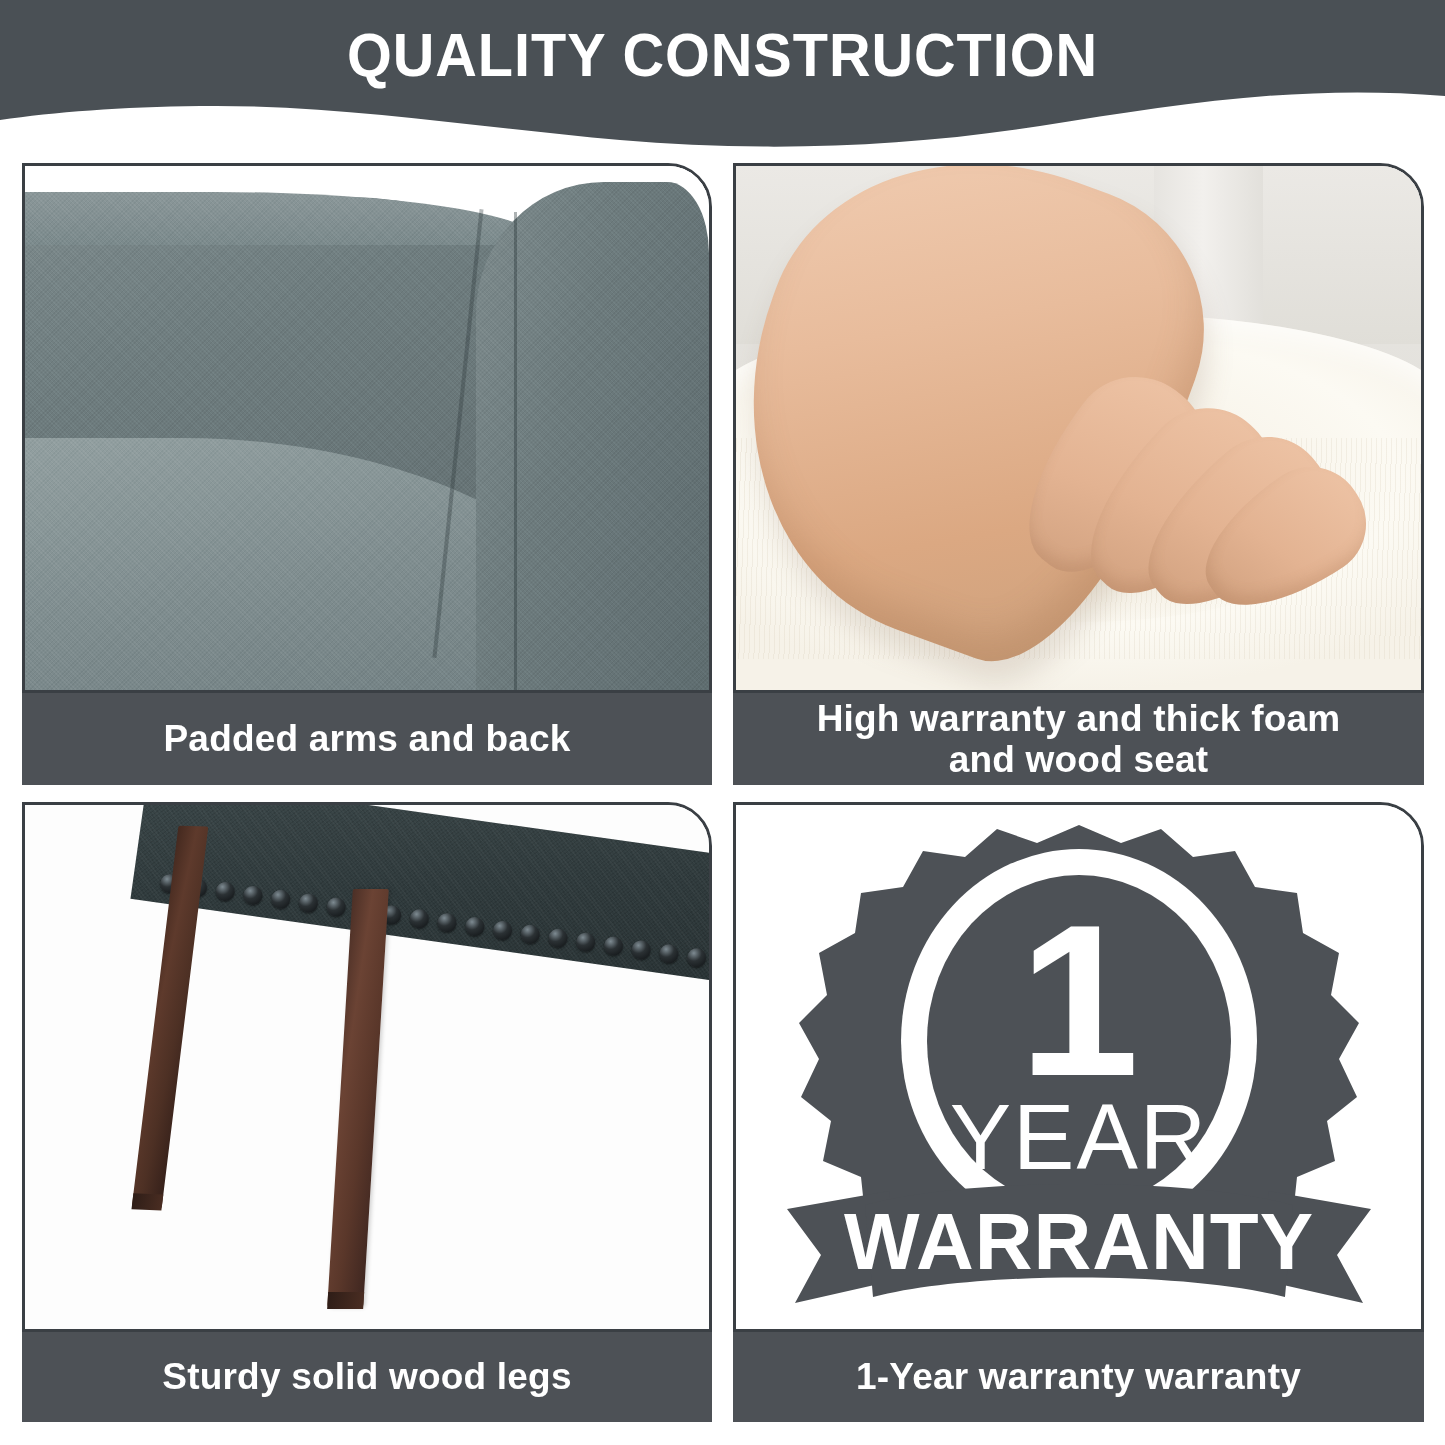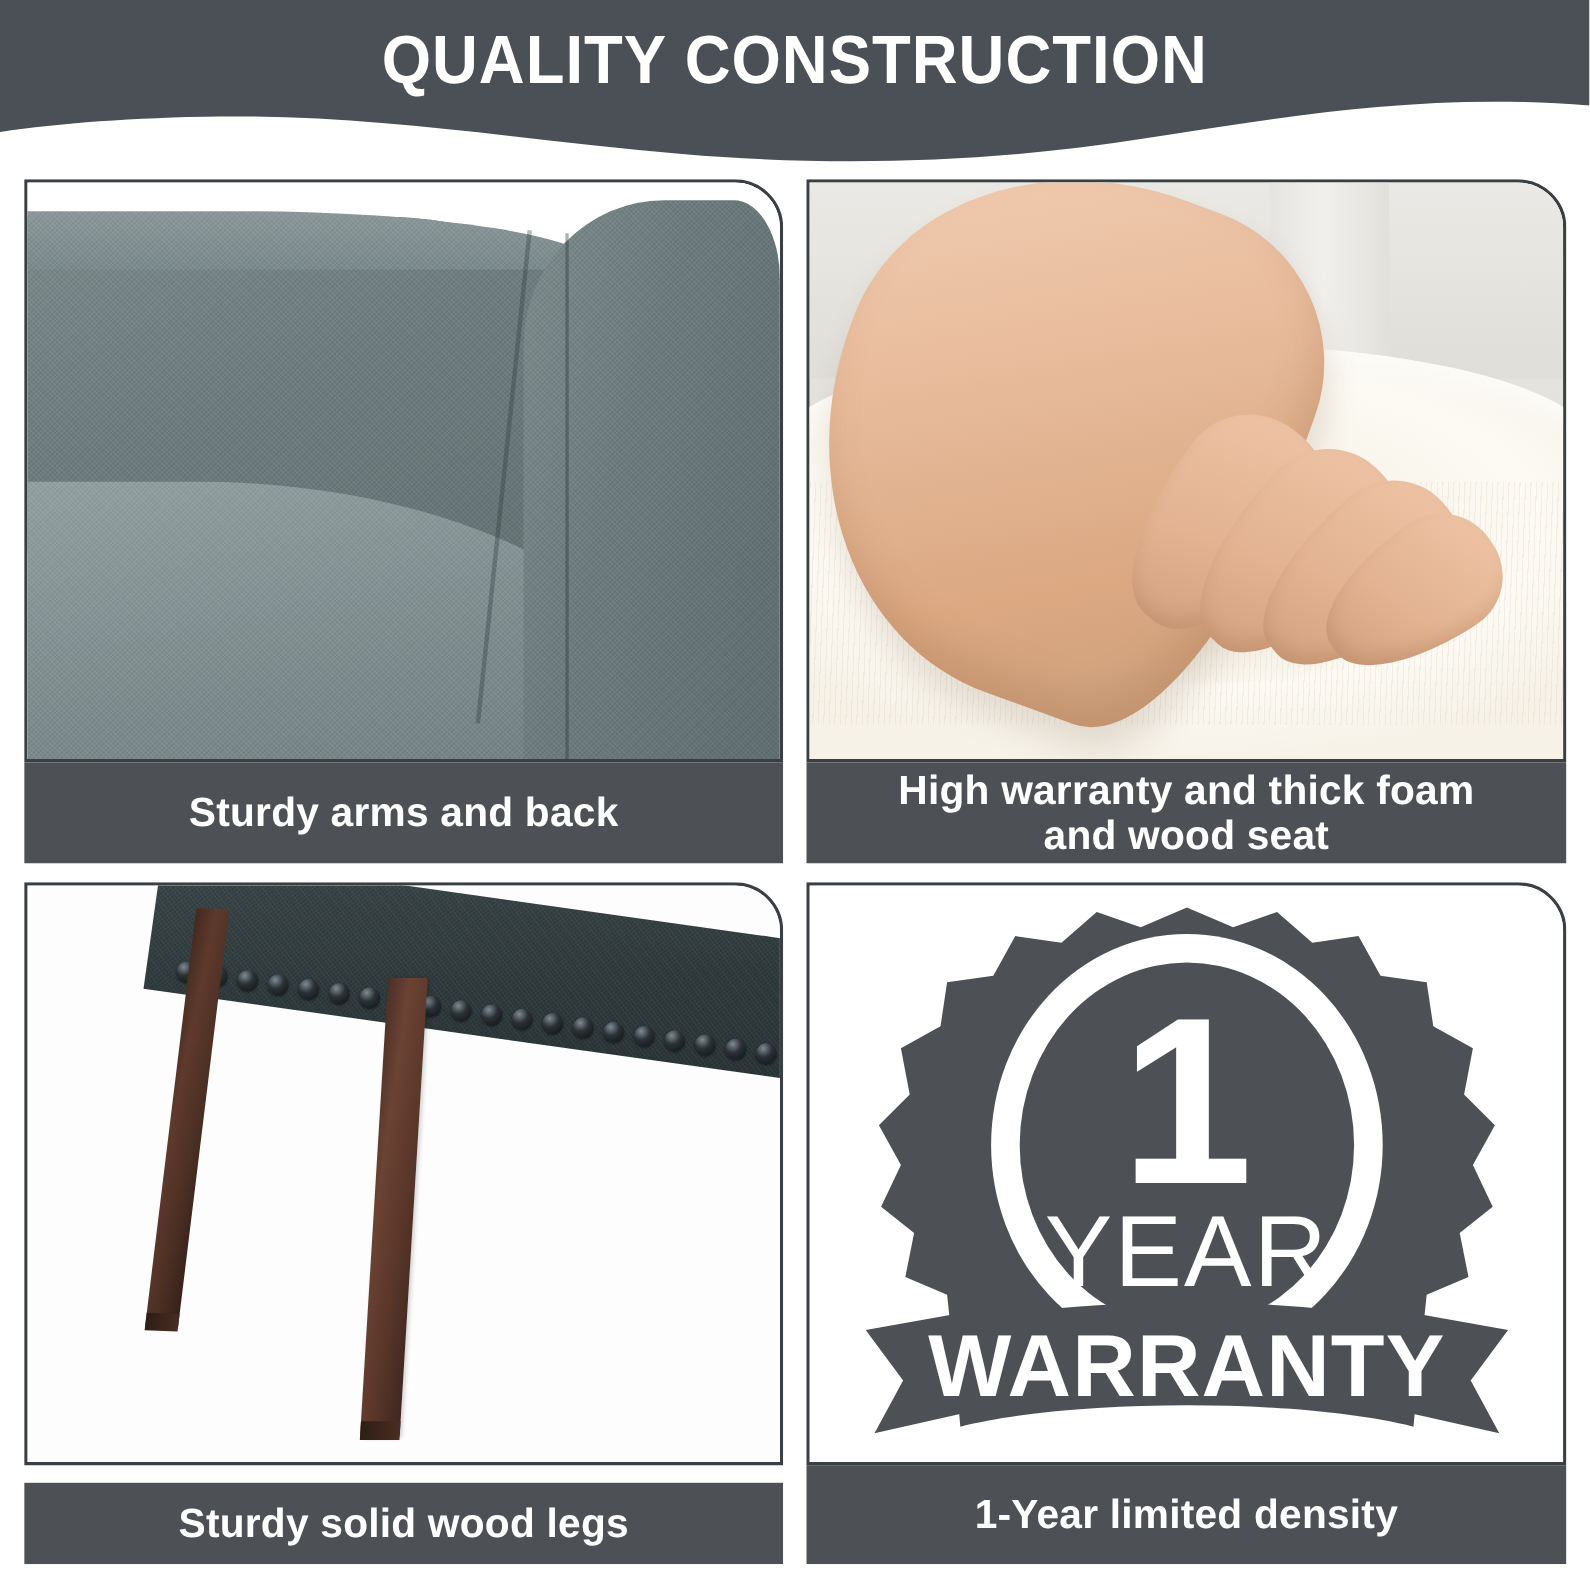--- a/index.html
+++ b/index.html
@@ -61,21 +61,21 @@
   #panel-1{left:22px;top:163px;width:690px;height:622px;}
   #panel-1 .photo{height:530px;border-top-right-radius:44px;}
   #panel-1 .caption{height:92px;}
 
   #panel-2{left:733px;top:163px;width:691px;height:622px;}
   #panel-2 .photo{height:530px;border-top-right-radius:44px;}
   #panel-2 .caption{height:92px;}
 
   #panel-3{left:22px;top:802px;width:690px;height:620px;}
   #panel-3 .photo{height:530px;border-top-right-radius:44px;}
-  #panel-3 .caption{height:74px;}
+  #panel-3 .caption{height:90px;}
 
   #panel-4{left:733px;top:802px;width:691px;height:620px;}
   #panel-4 .photo{height:530px;border-top-right-radius:44px;}
   #panel-4 .caption{height:90px;}
 
   
   .arm-stage{position:absolute;left:0;top:0;width:100%;height:100%;background:#ffffff;}
   .arm-stage .backrest{
     position:absolute;left:-4%;top:6%;width:86%;height:58%;
     background:linear-gradient(160deg,#7d8a8c 0%,#6e7c7e 45%,#657274 100%);
@@ -230,21 +230,21 @@
       <div class="whitestrip"></div>
       <div class="backrest"></div>
       <div class="backrest-top"></div>
       <div class="seat"></div>
       <div class="armpost"></div>
       <div class="seam"></div>
       <div class="texture"></div>
     </div>
   </div>
   <div class="caption">
-    <span>Sturdy arms and back</span>
+    <span>Padded arms and back</span>
   </div>
 </div>
 
 <div class="panel" id="panel-2">
   <div class="photo">
     <div class="foam-stage">
       <div class="wall"></div>
       <div class="wall-edge"></div>
       <div class="cushion"></div>
       <div class="fiber"></div>
@@ -329,15 +329,15 @@
 
         <path fill="#4d5156" d="M602,392 L500,374 L488,462 L594,486 L568,438 Z"></path>
 
         <path fill="#4d5156" d="M96,388 C200,360 420,360 524,388 L516,480 C414,454 206,454 104,480 Z"></path>
 
         <text x="310" y="452" text-anchor="middle" font-size="80" fill="#ffffff" font-weight="bold" letter-spacing="1">WARRANTY</text>
       </svg>
     </div>
   </div>
   <div class="caption">
-    <span><span class="big">1</span><span>-Year limited density</span></span>
+    <span><span class="big">1</span><span>-Year warranty warranty</span></span>
   </div>
 </div>
 
 </body></html>

